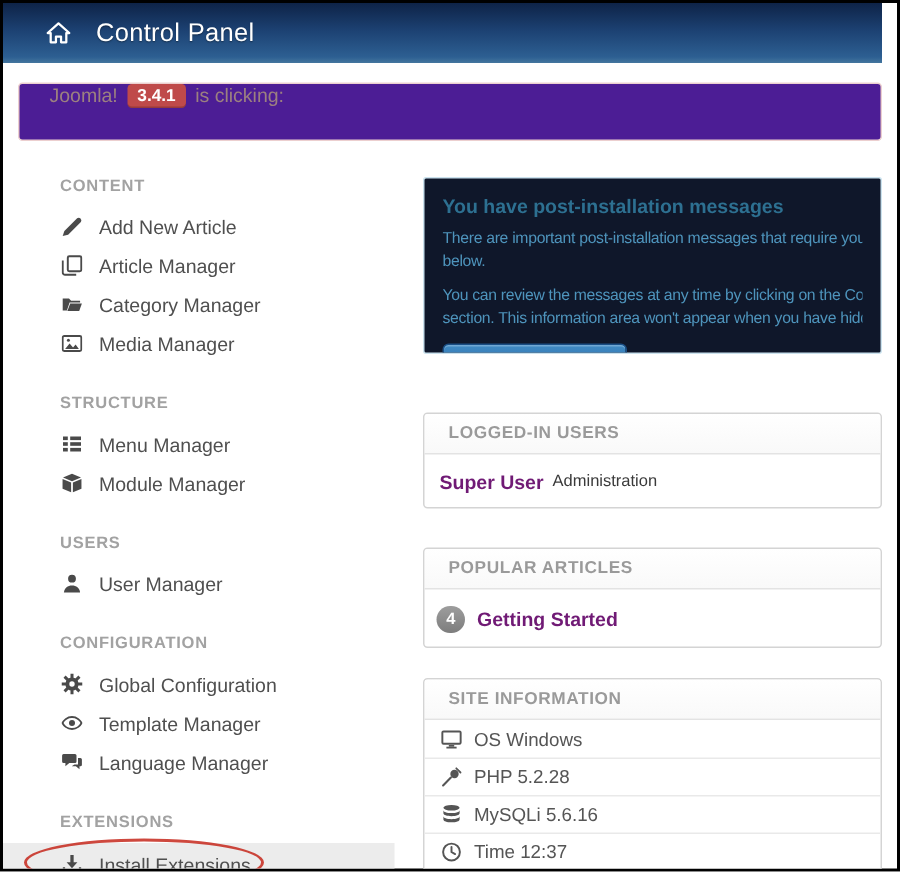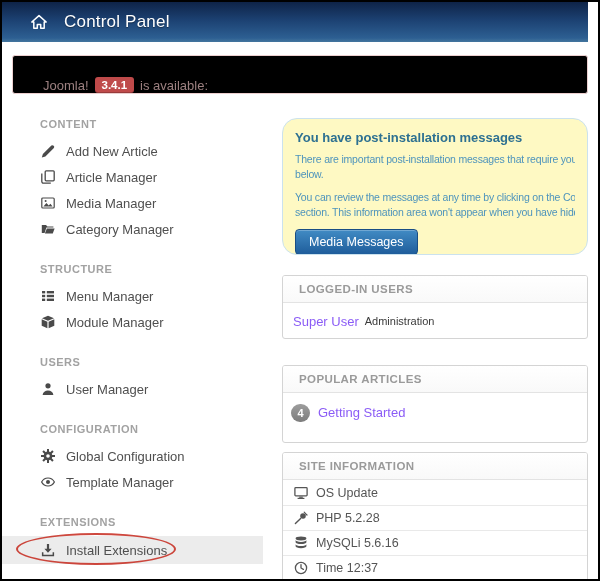--- a/index.html
+++ b/index.html
@@ -16,22 +16,22 @@
     position:absolute; left:0; top:0; width:586px; height:40px;
     background:linear-gradient(180deg,#0e2347 0%,#1c4172 45%,#2d5f92 90%,#44769e 100%);
     display:flex; align-items:center; padding-left:28px; gap:16px;
   }
   .topbar .title { color:#fff; font-size:17px; letter-spacing:.2px; text-shadow:0 1px 1px rgba(0,0,0,.4); }
   .home-ic { width:18px; height:16px; display:inline-block; }
 
   
   .update-bar {
     position:absolute; left:10px; top:53px; width:576px; height:39px;
-    background:#000000; border:1px solid #eccfcf; border-radius:3px;
-    display:flex; align-items:flex-end; padding-left:30px;
+    background:#4c1d95; border:1px solid #eccfcf; border-radius:3px;
+    display:flex; align-items:flex-start; padding-left:20px;
     font-size:13px; color:#9c8080;
   }
   .ver-badge {
     background:#bf4a4a; color:#fff; font-weight:bold; font-size:11.5px;
     border-radius:3px; padding:2px 7px; margin:0 6px;
     box-shadow:inset 0 -1px 0 rgba(0,0,0,.2);
   }
   .btn-blue {
     display:inline-block; background:linear-gradient(#418bc4,#1f5d9b);
     border:1px solid #1a4e84; border-radius:4px; color:#fff;
@@ -57,41 +57,41 @@
     position:relative; height:28px; background:#ececec;
     margin-left:-10px; width:261px; padding-left:38px;
   }
   .annot-ellipse {
     position:absolute; left:14px; top:-3px; width:160px; height:32px;
     border:2px solid #c5281c; border-radius:50%; opacity:.85; pointer-events:none;
   }
 
   
   .info-panel {
-    position:absolute; left:280px; top:116px; width:306px; height:137px;
-    background:#fef9c3; border:1px solid #cbe2ee; border-radius:15px;
+    position:absolute; left:280px; top:116px; width:306px; height:118px;
+    background:#0f172a; border:1px solid #cbe2ee; border-radius:2px;
     padding:11px 12px; overflow:hidden;
   }
   .info-panel h2 { font-size:13px; color:#2d7091; margin-bottom:7px; }
   .ip-line { font-size:10.5px; letter-spacing:-.2px; color:#4e94bc; line-height:15px; white-space:nowrap; overflow:hidden; }
   .ip-gap { height:8px; }
   .info-panel .btn-blue { margin-top:9px; }
 
   .panel { position:absolute; left:280px; width:306px; background:#fff; border:1px solid #d4d4d4; border-radius:3px; overflow:hidden; }
   .panel-hd {
     height:27px; display:flex; align-items:center; padding:0 16px;
     font-size:11.5px; font-weight:bold; color:#9a9a9a; letter-spacing:.4px;
     border-bottom:1px solid #e3e3e3; background:linear-gradient(#ffffff,#f9f9f9);text-align:right;
   }
   .panel-users { top:273px; height:64px; }
-  .panel-articles { top:363px; height:78px; }
+  .panel-articles { top:363px; height:67px; }
   .panel-site { top:450px; height:160px; }
 
   .row-user { height:36px; display:flex; align-items:center; padding:0 10px; gap:6px; }
-  .link-blue { color:#8b5cf6; font-weight:normal; font-size:13px; text-decoration:none; cursor:pointer; }
+  .link-blue { color:#701a75; font-weight:bold; font-size:13px; text-decoration:none; cursor:pointer; }
   .small-label { font-size:11px; color:#3a3a3a; }
 
   .row-article { height:39px; display:flex; align-items:center; padding:0 8px; gap:8px; }
   .count-badge {
     min-width:19px; height:18px; border-radius:10px; padding:0 4px;
     background:linear-gradient(#9d9d9d,#7d7d7d); color:#fff;
     font-size:11px; font-weight:bold; display:flex; align-items:center; justify-content:center;
   }
 
   .site-row {
@@ -113,21 +113,21 @@
       <svg viewBox="0 0 18 16" width="18" height="16">
         <path d="M9 1.6 L1.8 8 H3.8 V14.2 H7.3 V10.4 H10.7 V14.2 H14.2 V8 H16.2 Z" fill="none" stroke="#ffffff" stroke-width="1.5" stroke-linejoin="round"></path>
       </svg>
     </span>
     <span class="title">Control Panel</span>
   </div>
 
   <div class="update-bar">
     <span>Joomla!</span>
     <span class="ver-badge">3.4.1</span>
-    <span>is available:</span>
+    <span>is clicking:</span>
   </div>
 
   <div class="sidebar">
 
     <div class="sb-title">CONTENT</div>
     <div class="sb-item">
       <span class="ic">
         <svg viewBox="0 0 14 14" width="14" height="14">
             <path d="M0.8 13.4 L1.9 10 L10.4 1.5 A1.8 1.8 0 0 1 12.9 4 L4.4 12.5 Z" fill="#4a4a4a"></path>
           </svg>
@@ -135,39 +135,39 @@
       <span>Add New Article</span>
     </div>
     <div class="sb-item">
       <span class="ic">
         <svg viewBox="0 0 14 14" width="14" height="14">
           <rect x="4.2" y="0.8" width="9" height="10" rx="1" fill="none" stroke="#4a4a4a" stroke-width="1.3"></rect>
           <path d="M9.8 13.2 H2.4 A1.6 1.6 0 0 1 0.8 11.6 V3.6" fill="none" stroke="#4a4a4a" stroke-width="1.3"></path>
         </svg>
       </span>
       <span>Article Manager</span>
+    </div>
+    <div class="sb-item">
+      <span class="ic">
+        <svg viewBox="0 0 14 14" width="14" height="14">
+          <path d="M0.8 3 H5 L6.4 4.5 H12.4 V5.6 H5.4 L3.6 11 H0.8 Z" fill="#4a4a4a"></path>
+          <path d="M5.8 6.4 H13.6 L11.8 11.4 H3.9 Z" fill="#4a4a4a"></path>
+        </svg>
+      </span>
+      <span>Category Manager</span>
     </div>
     <div class="sb-item">
       <span class="ic">
         <svg viewBox="0 0 14 14" width="14" height="14">
           <rect x="0.8" y="2" width="12.4" height="10" rx="1" fill="none" stroke="#4a4a4a" stroke-width="1.2"></rect>
           <path d="M2.4 10.6 L5.4 7 L7.7 9.6 L9.4 7.7 L11.6 10.6 Z" fill="#4a4a4a"></path>
           <circle cx="4.6" cy="4.9" r="1" fill="#4a4a4a"></circle>
         </svg>
       </span>
       <span>Media Manager</span>
-    </div>
-    <div class="sb-item">
-      <span class="ic">
-        <svg viewBox="0 0 14 14" width="14" height="14">
-          <path d="M0.8 3 H5 L6.4 4.5 H12.4 V5.6 H5.4 L3.6 11 H0.8 Z" fill="#4a4a4a"></path>
-          <path d="M5.8 6.4 H13.6 L11.8 11.4 H3.9 Z" fill="#4a4a4a"></path>
-        </svg>
-      </span>
-      <span>Category Manager</span>
     </div>
 
     <div class="sb-title gap">STRUCTURE</div>
     <div class="sb-item">
       <span class="ic">
         <svg viewBox="0 0 14 14" width="14" height="14" fill="#4a4a4a">
           <rect x="1" y="2" width="3.2" height="2.4"></rect>
             <rect x="5.8" y="2" width="7.2" height="2.4"></rect>
           <rect x="1" y="5.8" width="3.2" height="2.4"></rect>
             <rect x="5.8" y="5.8" width="7.2" height="2.4"></rect>
@@ -217,20 +217,29 @@
     </div>
     <div class="sb-item">
       <span class="ic">
         <svg viewBox="0 0 14 14" width="14" height="14">
           <path d="M7 3 C3.6 3 1.3 5.7 0.6 7 C1.3 8.3 3.6 11 7 11 C10.4 11 12.7 8.3 13.4 7 C12.7 5.7 10.4 3 7 3 Z" fill="none" stroke="#4a4a4a" stroke-width="1.2"></path>
           <circle cx="7" cy="7" r="2" fill="#4a4a4a"></circle>
         </svg>
       </span>
       <span>Template Manager</span>
     </div>
+    <div class="sb-item">
+      <span class="ic">
+        <svg viewBox="0 0 14 14" width="14" height="14" fill="#4a4a4a">
+          <path d="M1.4 1.6 H9 A1 1 0 0 1 10 2.6 V6.6 A1 1 0 0 1 9 7.6 H5.2 L2.6 9.8 V7.6 H1.4 A1 1 0 0 1 0.4 6.6 V2.6 A1 1 0 0 1 1.4 1.6 Z"></path>
+          <path d="M11 4.4 H12.6 A1 1 0 0 1 13.6 5.4 V8.8 A1 1 0 0 1 12.6 9.8 H12 V11.8 L9.6 9.8 H6.8 L8.6 8.6 H11 Z"></path>
+        </svg>
+      </span>
+      <span>Language Manager</span>
+    </div>
 
     <div class="sb-title gap">EXTENSIONS</div>
     <div class="sb-item highlight">
       <span class="ic">
         <svg viewBox="0 0 14 14" width="14" height="14" fill="#4a4a4a">
           <path d="M5.9 1 H8.1 V5.8 H10.6 L7 9.8 L3.4 5.8 H5.9 Z"></path>
           <path d="M0.9 9.2 H2.4 V11.8 H11.6 V9.2 H13.1 V13.2 H0.9 Z"></path>
         </svg>
       </span>
       <span>Install Extensions</span>
@@ -267,21 +276,21 @@
   <div class="panel panel-site">
     <div class="panel-hd">SITE INFORMATION</div>
     <div class="site-row">
       <span class="ic">
         <svg viewBox="0 0 14 14" width="14" height="14">
           <rect x="0.9" y="1.6" width="12.2" height="8.2" rx="0.8" fill="none" stroke="#555" stroke-width="1.3"></rect>
           <rect x="5.2" y="10.6" width="3.6" height="1.2" fill="#555"></rect>
           <rect x="3.6" y="11.8" width="6.8" height="1.2" fill="#555"></rect>
         </svg>
       </span>
-      <span>OS Update</span>
+      <span>OS Windows</span>
     </div>
     <div class="site-row">
       <span class="ic">
         <svg viewBox="0 0 14 14" width="14" height="14">
           <circle cx="9" cy="5" r="2.8" fill="#555"></circle>
           <path d="M6.6 7.4 L1.4 12.6" stroke="#555" stroke-width="1.4" fill="none" stroke-linecap="round"></path>
           <path d="M10.2 1.2 L11.6 2.6 M13 4 L11.8 2.8" stroke="#555" stroke-width="1.2" fill="none" stroke-linecap="round"></path>
         </svg>
       </span>
       <span>PHP 5.2.28</span>

